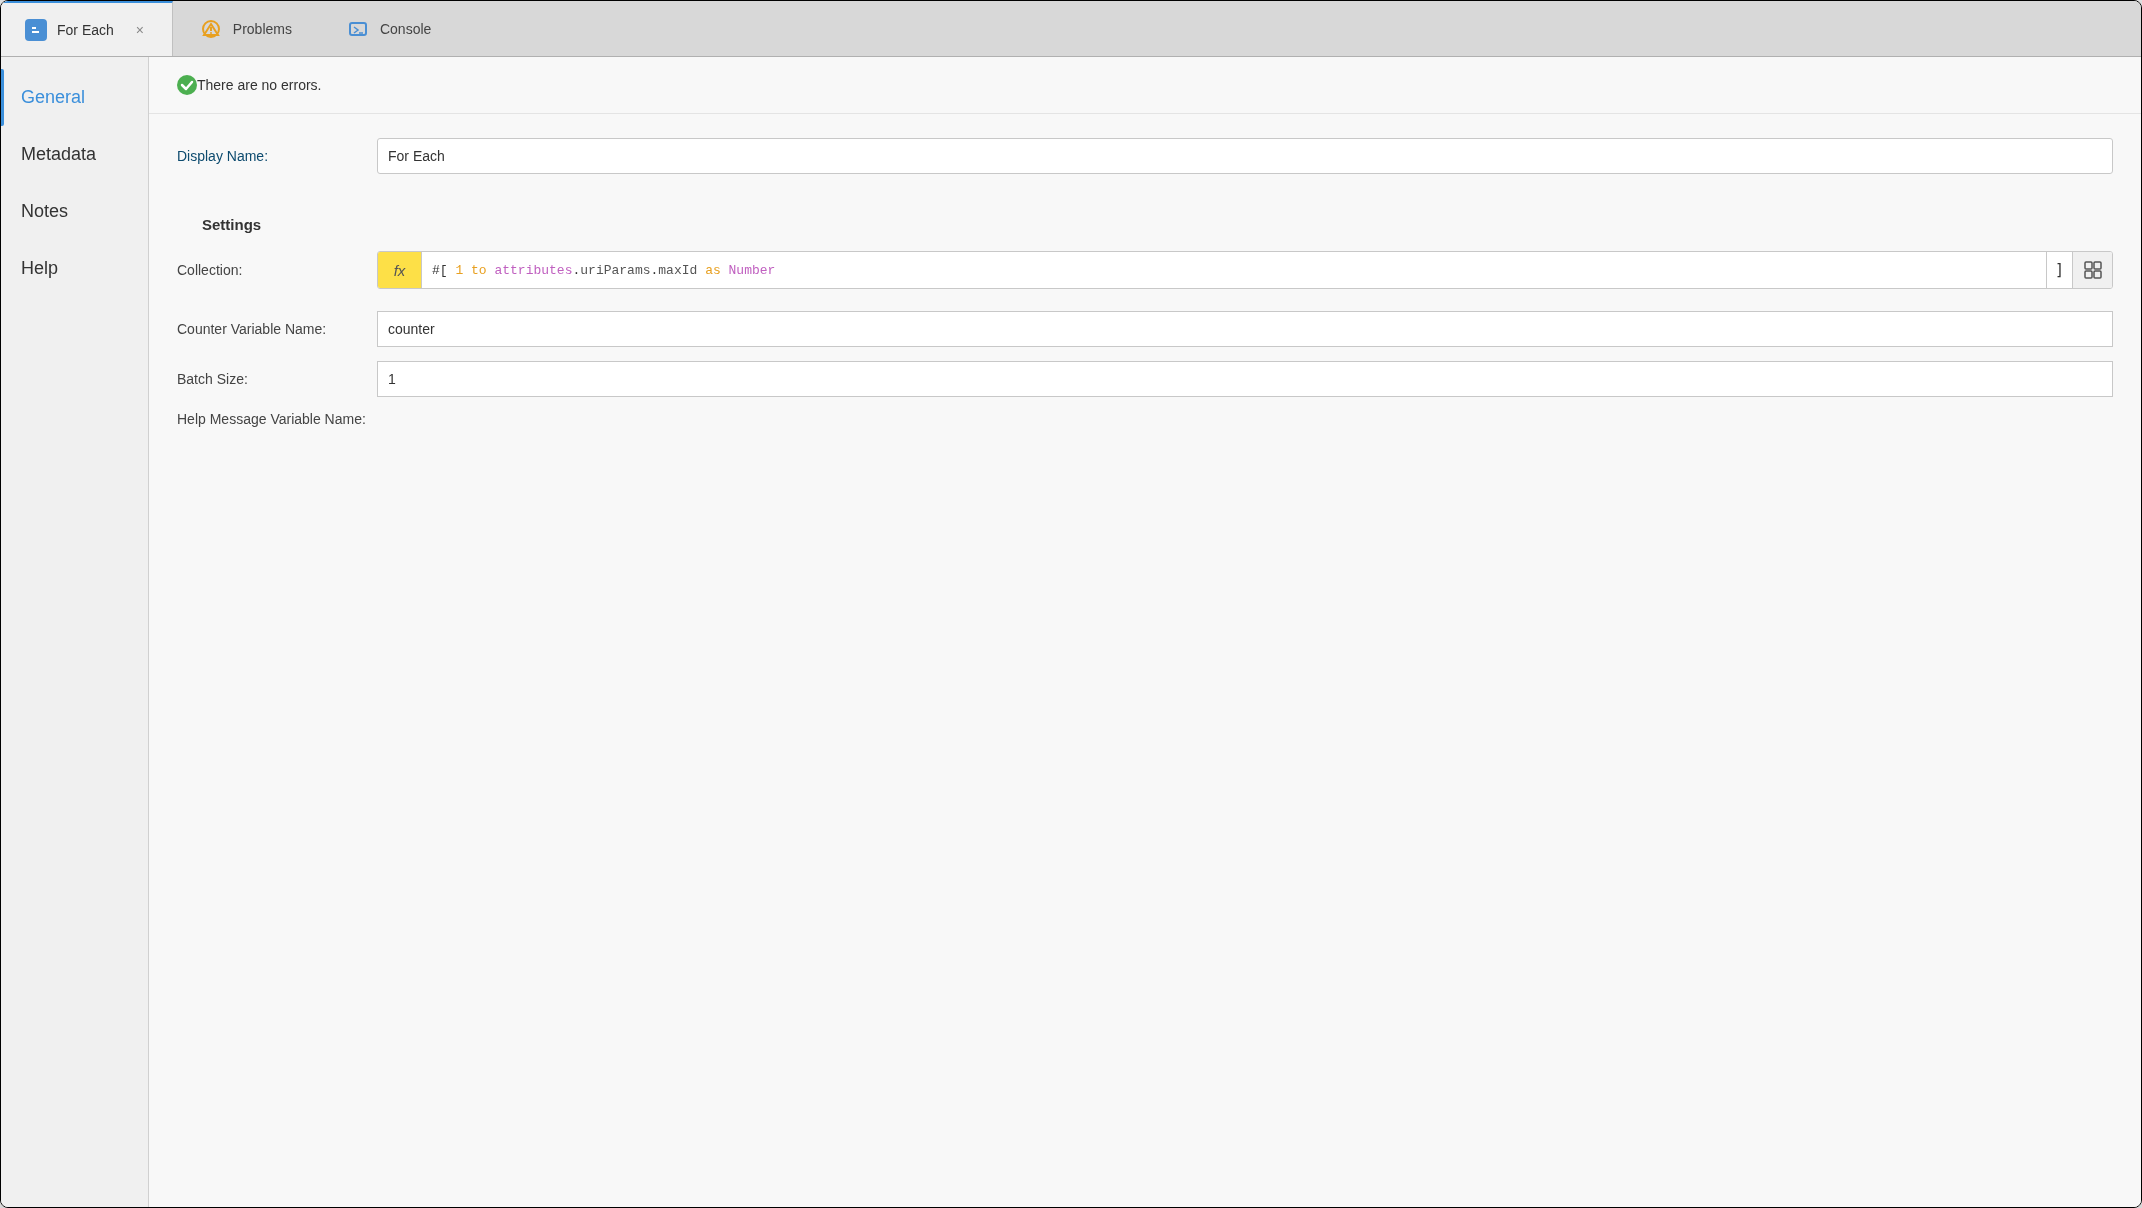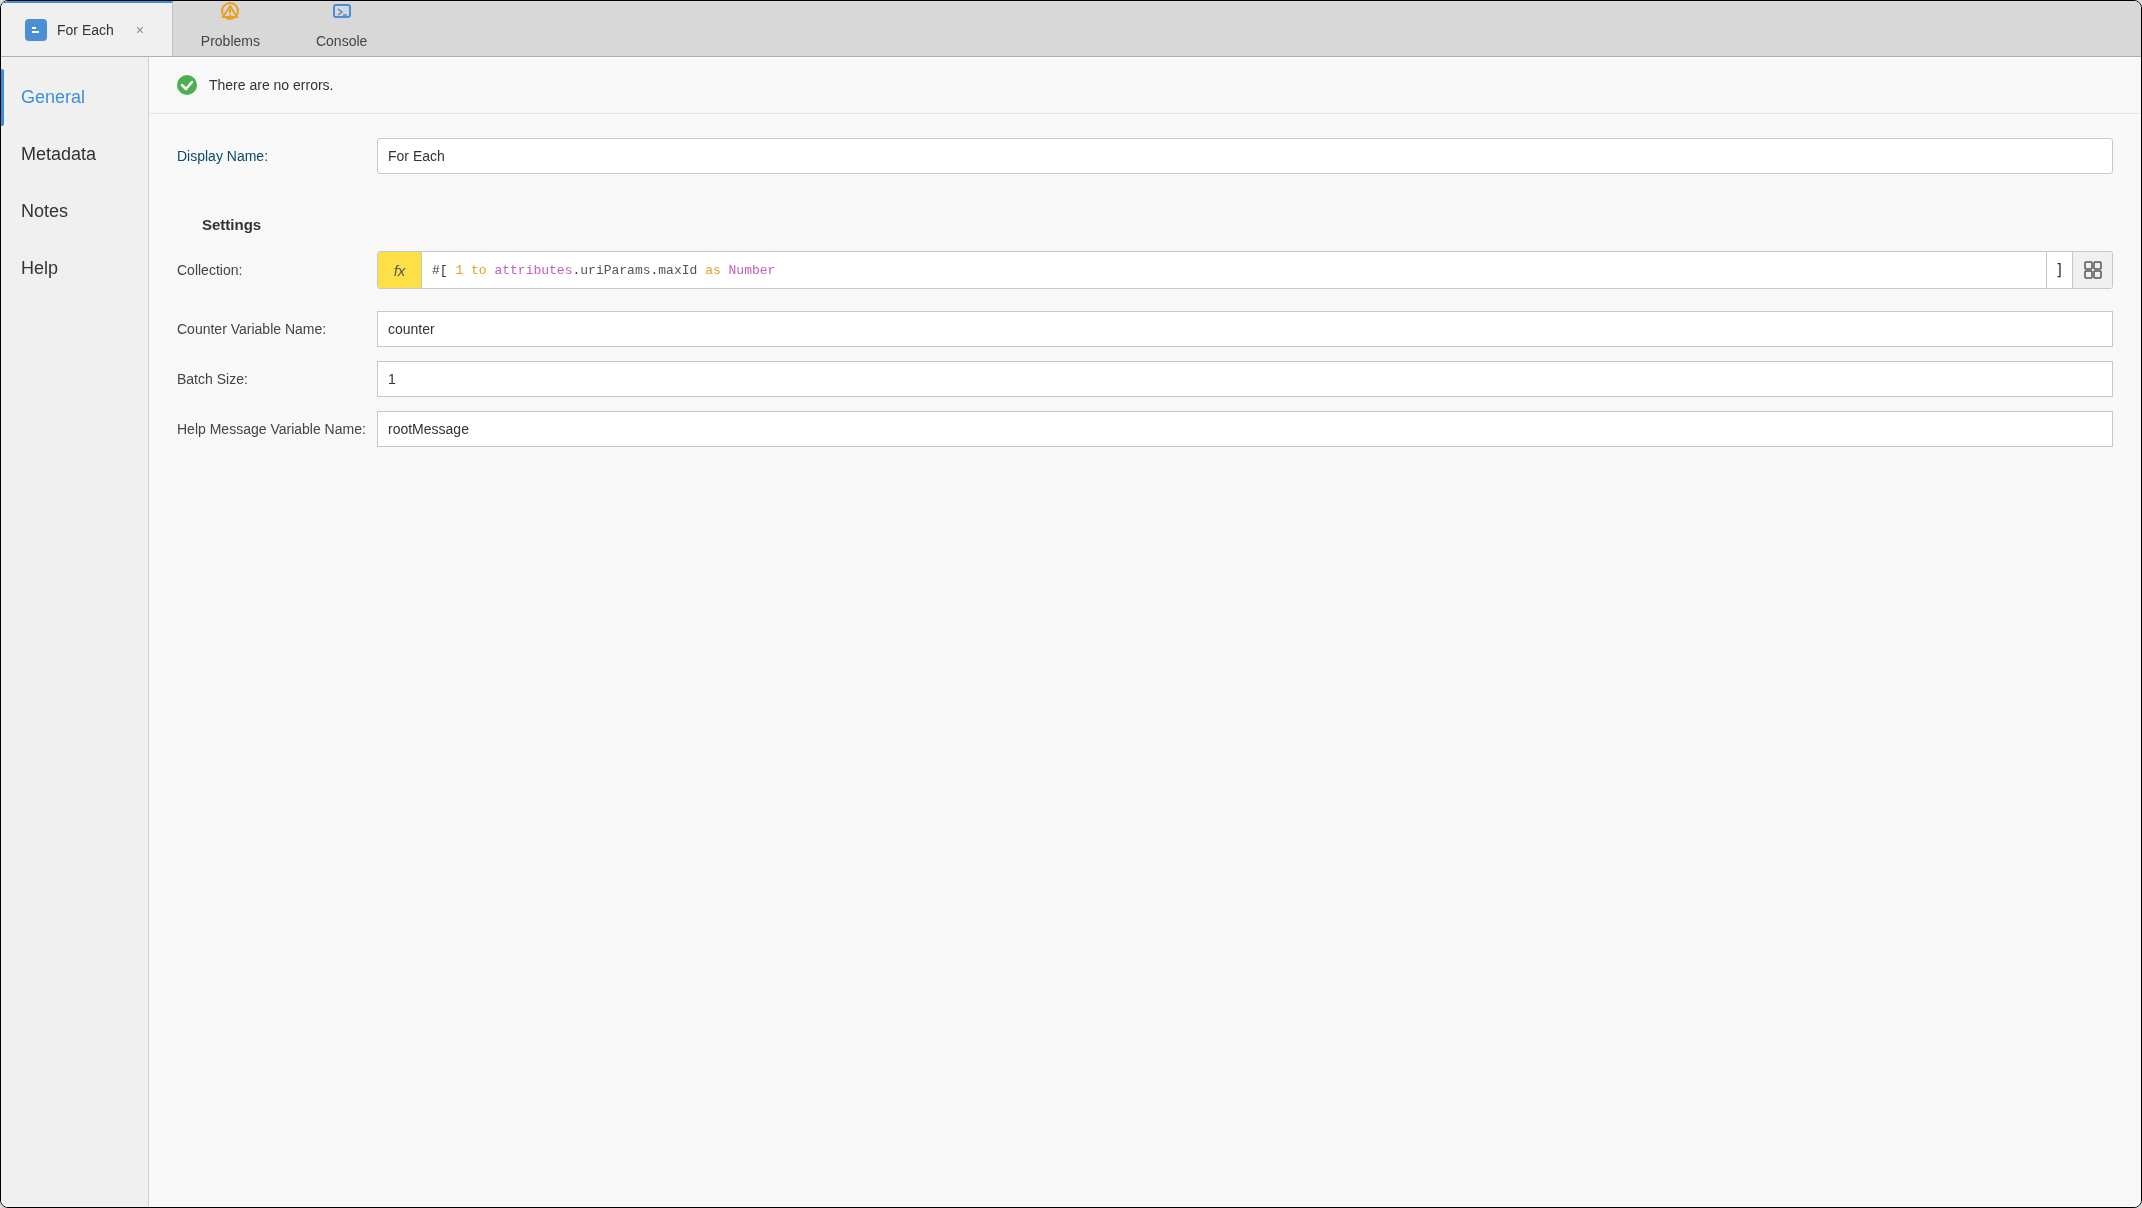--- a/index.html
+++ b/index.html
@@ -74,25 +74,24 @@
       height: 16px;
       display: flex;
       align-items: center;
       justify-content: center;
       border-radius: 50%;
     }
 
     .tab-extra {
       display: flex;
       align-items: center;
-      padding: 0 28px;
+      padding: 12px 28px;
       gap: 12px;
       cursor: pointer;
       color: #444;
-      flex-direction: column;
     }
 
     .tab-extra-icon {
       width: 20px;
       height: 20px;
       display: flex;
       align-items: center;
       justify-content: center;
     }
 
@@ -147,21 +146,21 @@
       background: #f8f8f8;
       overflow-y: auto;
       padding: 0;
     }
 
     
     .status-bar {
       display: flex;
       align-items: center;
       padding: 18px 28px;
-      gap: 12px;
+      gap: 0;
       background: #f8f8f8;
       border-bottom: 1px solid #e4e4e4;
     }
 
     .status-icon {
       width: 20px;
       height: 20px;
       border-radius: 50%;
       background: #4caf50;
       display: flex;
@@ -441,21 +440,20 @@
           <input class="settings-form-input" type="text" value="counter" style="">
         </div>
 
         <div class="settings-form-row">
           <span class="settings-form-label">Batch Size:</span>
           <input class="settings-form-input" type="text" value="1" style="">
         </div>
 
         <div class="settings-form-row">
           <span class="settings-form-label">Help Message Variable Name:</span>
-          <input class="settings-form-input" type="text" value="rootMessage" style="">
         </div>
 
       </div>
 
     </div>
 
   </div>
 
 </div>
 

